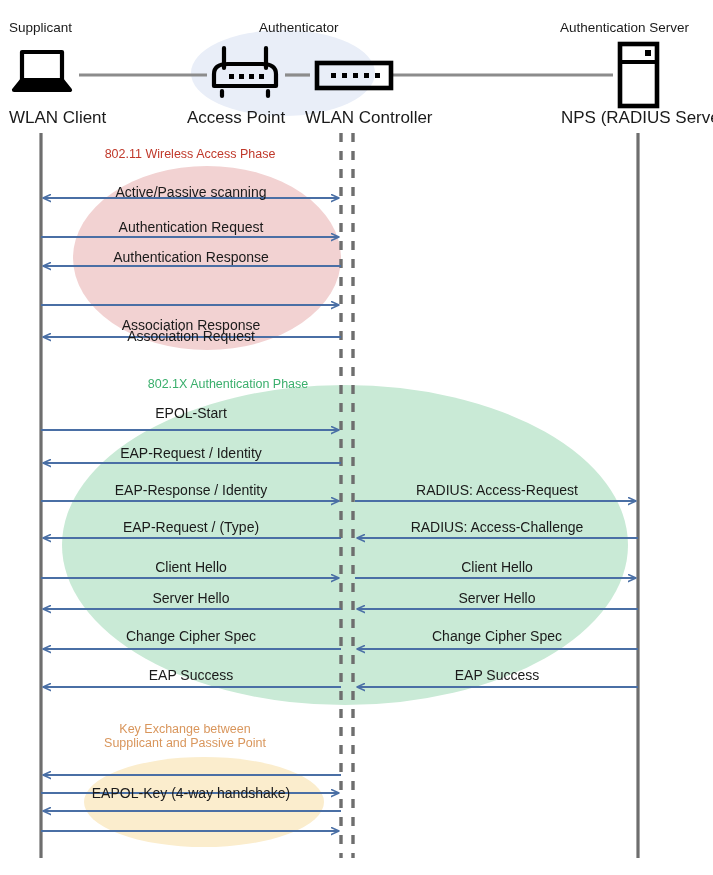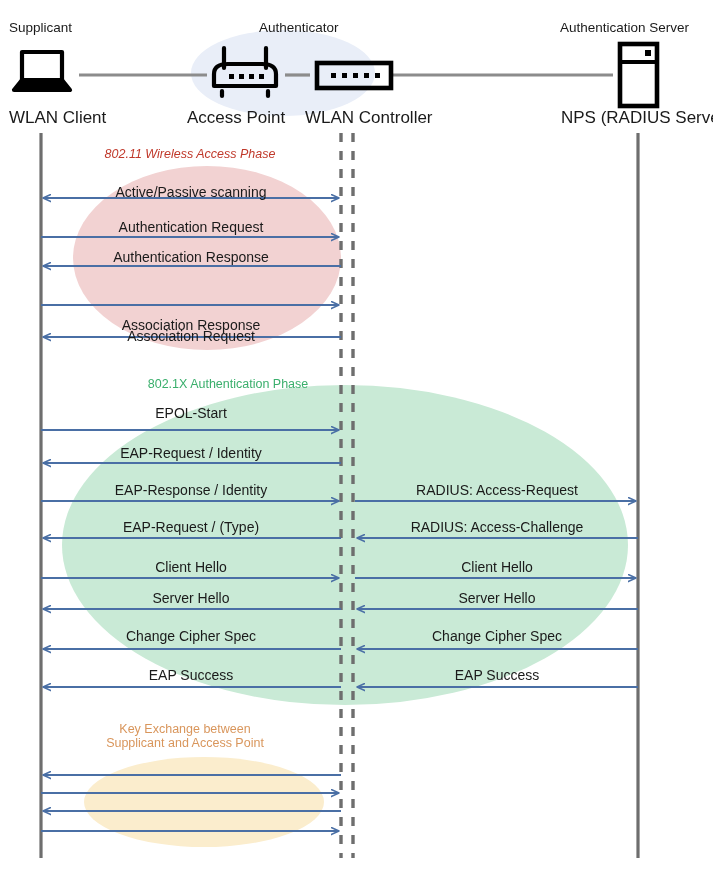--- a/index.html
+++ b/index.html
@@ -33,21 +33,21 @@
     text-align:center;
     transform:translateX(-50%);
   }
 
   .phase{
     font-size:12.5px;
     text-align:center;
     transform:translateX(-50%);
     font-weight:400;
   }
-  .phase-red{color:#c0392b;font-style:italic;}
+  .phase-red{color:#c0392b;}
   .phase-green{color:#3aaf6c;margin-left:28px;}
   .phase-orange{color:#d9965c;}
   .phase-orange .l2{display:block;}
 </style>
 </head>
 <body>
 
 <div id="stage">
 
   <svg id="svg-layer" viewBox="0 0 713 875" xmlns="http://www.w3.org/2000/svg">
@@ -154,37 +154,38 @@
 
   <div class="lbl role-sub" style="left:9px;  top:108px;">WLAN Client</div>
   <div class="lbl role-sub" style="left:187px;top:108px;">Access Point</div>
   <div class="lbl role-sub" style="left:305px;top:108px;">WLAN Controller</div>
   <div class="lbl role-sub" style="left:561px;top:108px;">NPS (RADIUS Server)</div>
 
   <div class="lbl phase phase-red" style="left:190px;top:147px;">802.11 Wireless Access Phase</div>
   <div class="lbl phase phase-green" style="left:200px;top:377px;">802.1X Authentication Phase</div>
   <div class="lbl phase phase-orange" style="left:185px;top:722px;">
     <span>Key Exchange between</span>
-    <span class="l2">Supplicant and Access Point</span>
+    <span class="l2">Supplicant and Passive Point</span>
   </div>
 
   <div class="lbl msg" style="left:191px;top:184px;">Active/Passive scanning</div>
   <div class="lbl msg" style="left:191px;top:219px;">Authentication Request</div>
   <div class="lbl msg" style="left:191px;top:249px;">Authentication Response</div>
   <div class="lbl msg" style="left:191px;top:286px;margin-top:42px;">Association Request</div>
   <div class="lbl msg" style="left:191px;top:317px;">Association Response</div>
 
   <div class="lbl msg" style="left:191px;top:405px;">EPOL-Start</div>
   <div class="lbl msg" style="left:191px;top:445px;">EAP-Request / Identity</div>
   <div class="lbl msg" style="left:191px;top:482px;">EAP-Response / Identity</div>
   <div class="lbl msg" style="left:191px;top:519px;">EAP-Request / (Type)</div>
   <div class="lbl msg" style="left:191px;top:559px;">Client Hello</div>
   <div class="lbl msg" style="left:191px;top:590px;">Server Hello</div>
   <div class="lbl msg" style="left:191px;top:628px;">Change Cipher Spec</div>
   <div class="lbl msg" style="left:191px;top:667px;">EAP Success</div>
+  <div class="lbl msg" style="left:191px;top:793px;transform:translate(-50%,-50%);">EAPOL-Key (4-way handshake)</div>
 
   <div class="lbl msg" style="left:497px;top:482px;">RADIUS: Access-Request</div>
   <div class="lbl msg" style="left:497px;top:519px;">RADIUS: Access-Challenge</div>
   <div class="lbl msg" style="left:497px;top:559px;">Client Hello</div>
   <div class="lbl msg" style="left:497px;top:590px;">Server Hello</div>
   <div class="lbl msg" style="left:497px;top:628px;">Change Cipher Spec</div>
   <div class="lbl msg" style="left:497px;top:667px;">EAP Success</div>
 
 </div>
 

